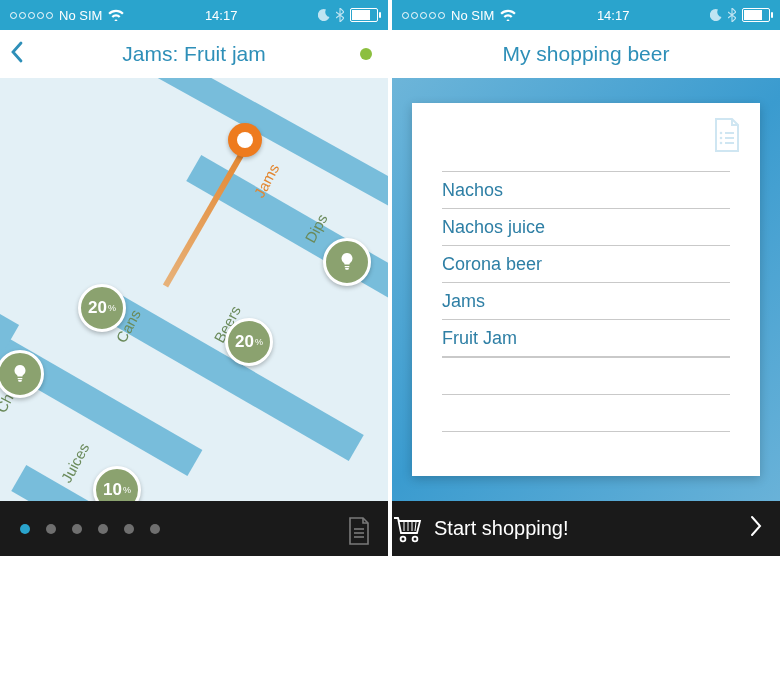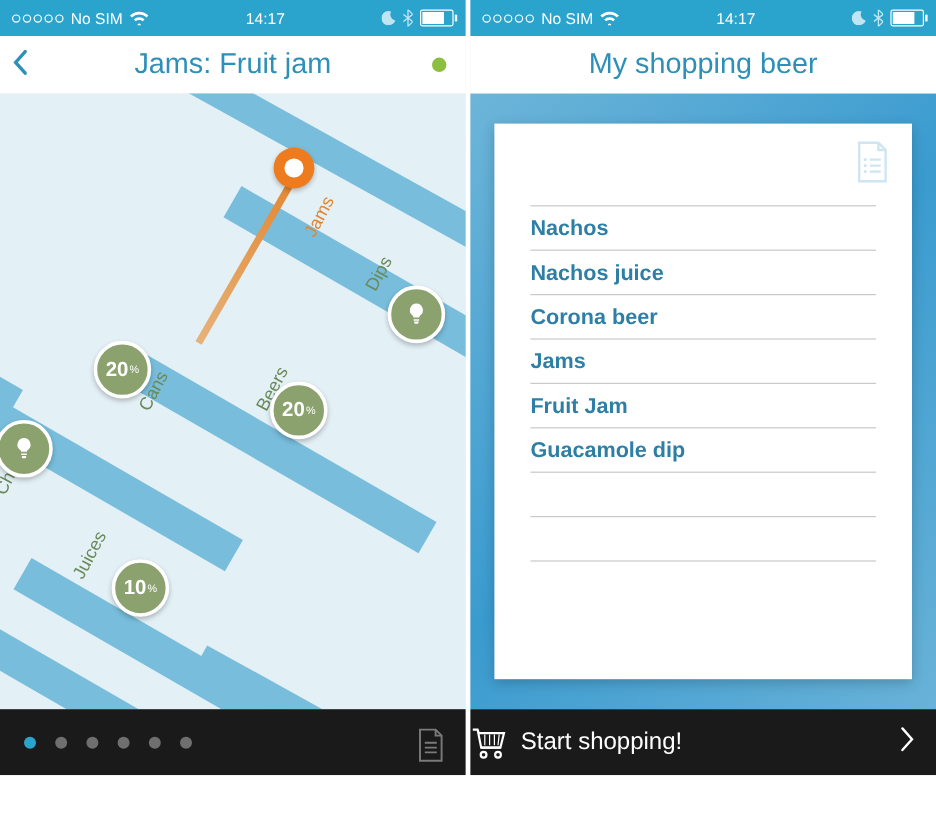--- a/index.html
+++ b/index.html
@@ -1,29 +1,29 @@
 <!DOCTYPE html>
 <html><head>
 <meta charset="utf-8">
 <style>
 html,body{margin:0;padding:0;font-family:-apple-system,Helvetica,Arial,sans-serif;background:#fff}
-.stage{position:relative;width:780px;height:646px;overflow:hidden}
+.stage{position:relative;width:780px;height:556px;overflow:hidden}
 .phone{position:absolute;top:0;bottom:0;width:388px;background:#e3f0f6}
 .phone.left{left:0}
 .phone.right{right:0}
 .statusbar{height:30px;background:#2aa4cd;color:#fff;display:flex;align-items:center;justify-content:space-between;padding:0 10px;font-size:13px;font-weight:500}
 .sb-left{display:flex;align-items:center;gap:6px}
 .sb-right{display:flex;align-items:center;gap:6px}
 .battery{display:inline-block;width:26px;height:12px;border:1.5px solid #fff;border-radius:2px;position:relative}
 .battery::after{content:"";position:absolute;right:-4px;top:3px;width:2px;height:6px;background:#fff;border-radius:1px}
 .battery .fill{position:absolute;left:1px;top:1px;bottom:1px;width:70%;background:#fff}
 .signal{display:inline-flex;gap:2px}
 .signal span{width:5px;height:5px;border:1px solid #fff;border-radius:50%}
 .navbar{height:48px;background:#fff;display:flex;align-items:center;justify-content:center;position:relative;border-bottom:1px solid #e6e6e6;color:#2e8fb8}
-.nav-title{font-size:24px;font-weight:300}
+.nav-title{font-size:21px;font-weight:300}
 .nav-title .cat{font-weight:300}
 .nav-title .item{font-weight:500}
 .nav-back{position:absolute;left:10px;top:10px;color:#2e8fb8;font-size:24px;line-height:1}
 .nav-dot{position:absolute;right:16px;top:18px;width:12px;height:12px;border-radius:50%;background:#8cbf3f}
 .footer{position:absolute;bottom:0;left:0;right:0;height:55px;background:#1a1a1a;display:flex;align-items:center;color:#fff}
 .footer.dots{padding-left:20px;gap:16px}
 .pgdot{width:10px;height:10px;border-radius:50%;background:#6f6f6f;display:inline-block}
 .pgdot.active{background:#2aa4cd}
 .footer .noteicon{position:absolute;right:16px;top:15px;color:#7a7a7a}
 .footer.cta{font-size:20px;font-weight:300}
@@ -40,21 +40,21 @@
 .dest::after{content:"";position:absolute;inset:9px;border-radius:50%;background:#fff}
 .badge{position:absolute;width:42px;height:42px;border-radius:50%;background:#8ba26f;border:3px solid #fff;box-shadow:0 2px 4px rgba(0,0,0,.25);display:flex;align-items:center;justify-content:center;color:#fff;font-weight:700;font-size:17px}
 .badge .pct{font-size:9px;font-weight:400;margin-left:1px}
 .bulb{position:absolute;width:42px;height:42px;border-radius:50%;background:#8ba26f;border:3px solid #fff;box-shadow:0 2px 4px rgba(0,0,0,.25);display:flex;align-items:center;justify-content:center;color:#fff}
 
 
 .rightcontent{position:absolute;top:78px;left:0;right:0;bottom:55px;background:linear-gradient(135deg,#6db5d9 0%, #3a9bcf 50%, #69b2d8 100%)}
 .card{position:absolute;top:25px;left:20px;right:20px;bottom:25px;background:#fff;box-shadow:0 3px 10px rgba(0,0,0,.2);padding:28px 30px}
 .card .docicon{position:absolute;right:18px;top:14px;color:#cfe6f2}
 .rule{border:0;border-top:1px solid #c9c9c9;margin:0}
-.listrow{height:36px;display:flex;align-items:center;font-size:18px;color:#2e7fa5;font-weight:700}
+.listrow{height:36px;display:flex;align-items:center;font-size:18px;color:#2e7fa5;font-weight:400}
 svg{display:block}
 </style>
 </head>
 <body>
 
 <div class="stage">
 
 <div class="phone left">
   <div class="statusbar">
     <div class="sb-left">
@@ -237,23 +237,20 @@
           </div>
       <hr class="rule">
       <div class="listrow">
             <span>Jams</span>
           </div>
       <hr class="rule">
       <div class="listrow">
             <span>Fruit Jam</span>
           </div>
       <hr class="rule">
-      <div class="listrow">
-            <span>Guacamole dip</span>
-          </div>
       <hr class="rule">
       <div class="listrow"></div>
       <hr class="rule">
       <div class="listrow"></div>
       <hr class="rule">
     </div>
   </div>
 
   <div class="footer cta">
     <span style="margin-right:10px">

